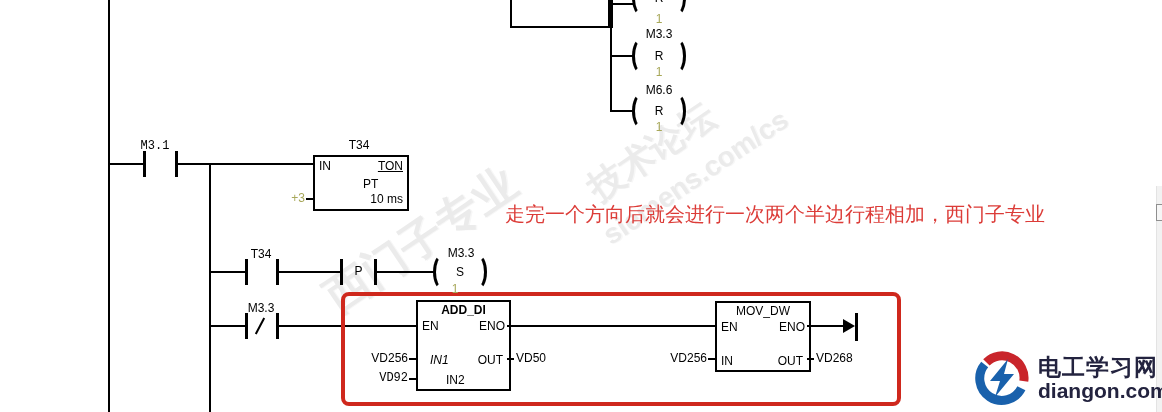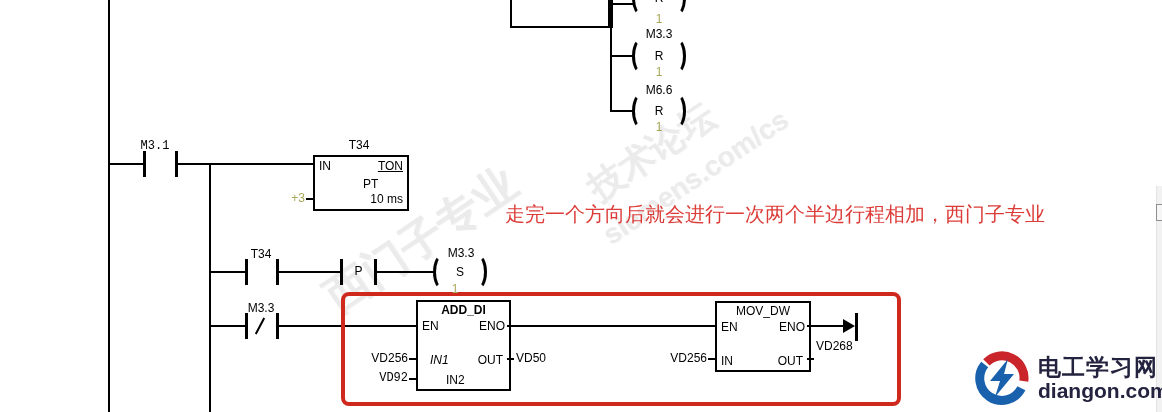--- a/index.html
+++ b/index.html
@@ -138,21 +138,21 @@
   <div class="node-box" style="left:715px;top:301px;width:92px;height:67px;">
     <div class="lbl ctr" style="left:0;top:2px;width:100%;">MOV_DW</div>
     <div class="lbl" style="left:4px;top:18px;">EN</div>
     <div class="lbl rt" style="right:4px;top:18px;">ENO</div>
     <div class="lbl" style="left:4px;top:52px;">IN</div>
     <div class="lbl rt" style="right:6px;top:52px;">OUT</div>
   </div>
   <div class="lbl rt" style="left:659px;top:352px;width:48px;">VD256</div>
   <div class="h" style="left:708px;top:358px;width:7px;"></div>
   <div class="h" style="left:807px;top:358px;width:7px;"></div>
-  <div class="lbl" style="left:816px;top:340px;">VD268</div>
+  <div class="lbl" style="left:816px;top:352px;">VD268</div>
 
   <div class="h" style="left:807px;top:325px;width:38px;"></div>
   <div class="tri" style="left:843px;top:319px;"></div>
   <div class="v" style="left:855px;top:313px;width:3px;height:28px;"></div>
 
   <div id="red-frame"></div>
   <div class="ann" style="left:505px;top:202px;">走完一个方向后就会进行一次两个半边行程相加，西门子专业</div>
 
   <div id="scroll-track"></div>
   <div id="scroll-thumb"></div>

